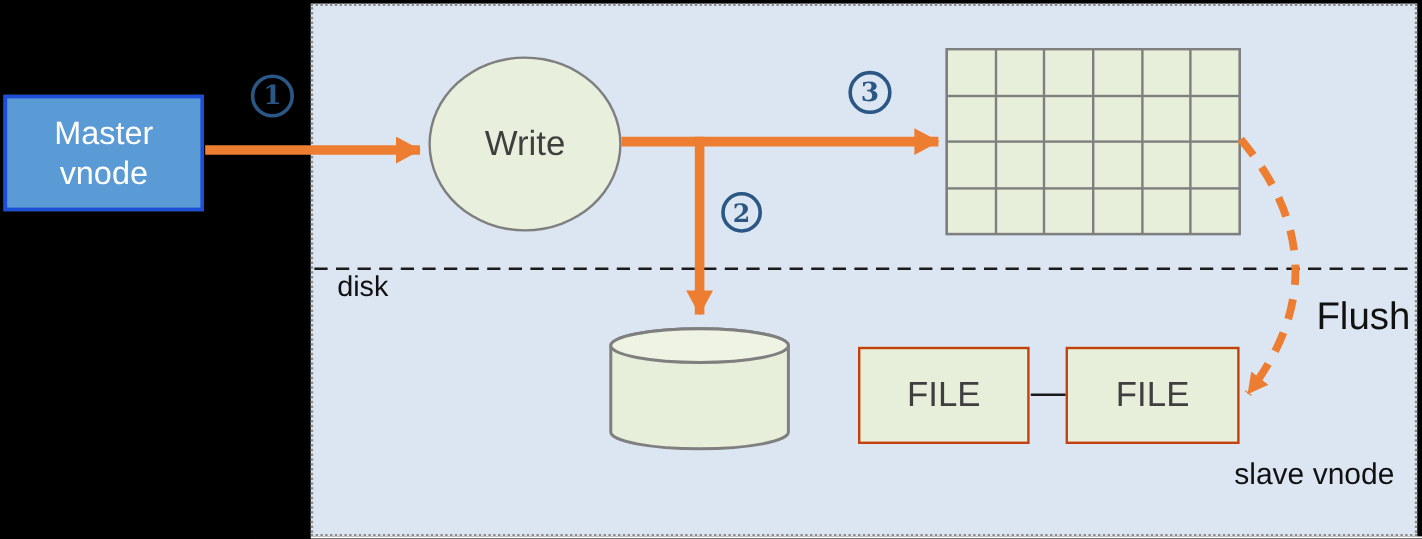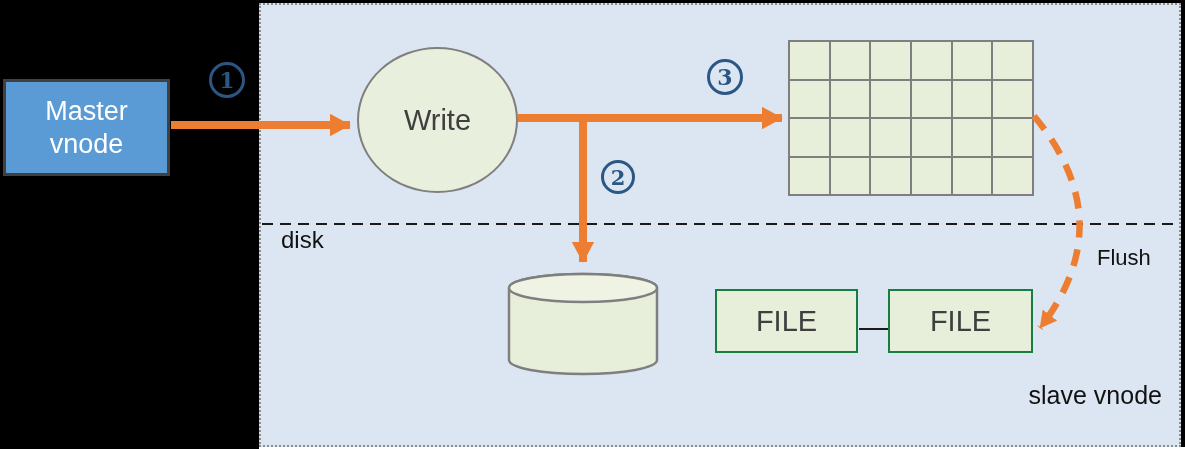--- a/index.html
+++ b/index.html
@@ -17,21 +17,21 @@
     border:2px dotted #8c8c8c;
     z-index:1;
   }
   .white-strip{
     position:absolute;left:259px;top:447px;width:926px;height:2px;
     background:#ffffff;z-index:1;
   }
   .master{
     position:absolute;left:3px;top:79px;width:167px;height:97px;
     box-sizing:border-box;
-    background:#5b9bd5;border:3px solid #404040;
+    background:#5b9bd5;border:3px solid #1d4ed8;
     display:flex;align-items:center;justify-content:center;
     color:#ffffff;font-size:27px;line-height:1.22;text-align:center;
     z-index:2;
   }
   .master span{white-space:pre-line;}
   .write-circle{
     position:absolute;left:357px;top:47px;width:161px;height:146px;
     box-sizing:border-box;
     background:#e8efdc;border:2.5px solid #7f7f7f;border-radius:50%;
     display:flex;align-items:center;justify-content:center;
@@ -45,33 +45,33 @@
     background:#7f7f7f;border:2px solid #7f7f7f;
     z-index:2;
   }
   .memgrid .cell{background:#e7efda;}
   .wal-svg{position:absolute;left:507px;top:272px;z-index:2;}
   .wal-label{
     position:absolute;left:508px;top:395px;width:150px;text-align:center;
     color:#111;font-size:27px;z-index:4;
   }
   .file{
-    position:absolute;top:289px;height:64px;
+    position:absolute;top:289px;height:81px;
     box-sizing:border-box;
-    background:#e7efda;border:2px solid #15803d;
+    background:#e7efda;border:2px solid #c2410c;
     display:flex;align-items:center;justify-content:center;
     color:#3f3f3f;font-size:29px;
     z-index:2;
   }
   .file1{left:715px;width:143px;}
   .file2{left:888px;width:145px;}
   .lbl{position:absolute;color:#111;z-index:4;}
   .memory{left:281px;top:197px;font-size:24px;}
   .disk{left:281px;top:226px;font-size:24px;}
-  .flush{left:1097px;top:245px;font-size:22px;}
+  .flush{left:1097px;top:245px;font-size:32px;}
   .slave{left:1028px;top:381px;width:134px;text-align:right;font-size:25px;}
   .step{
     position:absolute;box-sizing:border-box;
     border:3px solid #2a5783;border-radius:50%;
     color:#2a5783;
     font-family:"DejaVu Serif", serif;font-weight:600;
     display:flex;align-items:center;justify-content:center;
     z-index:4;background:transparent;
   }
   .step1{left:209px;top:62px;width:36px;height:36px;font-size:22px;}

